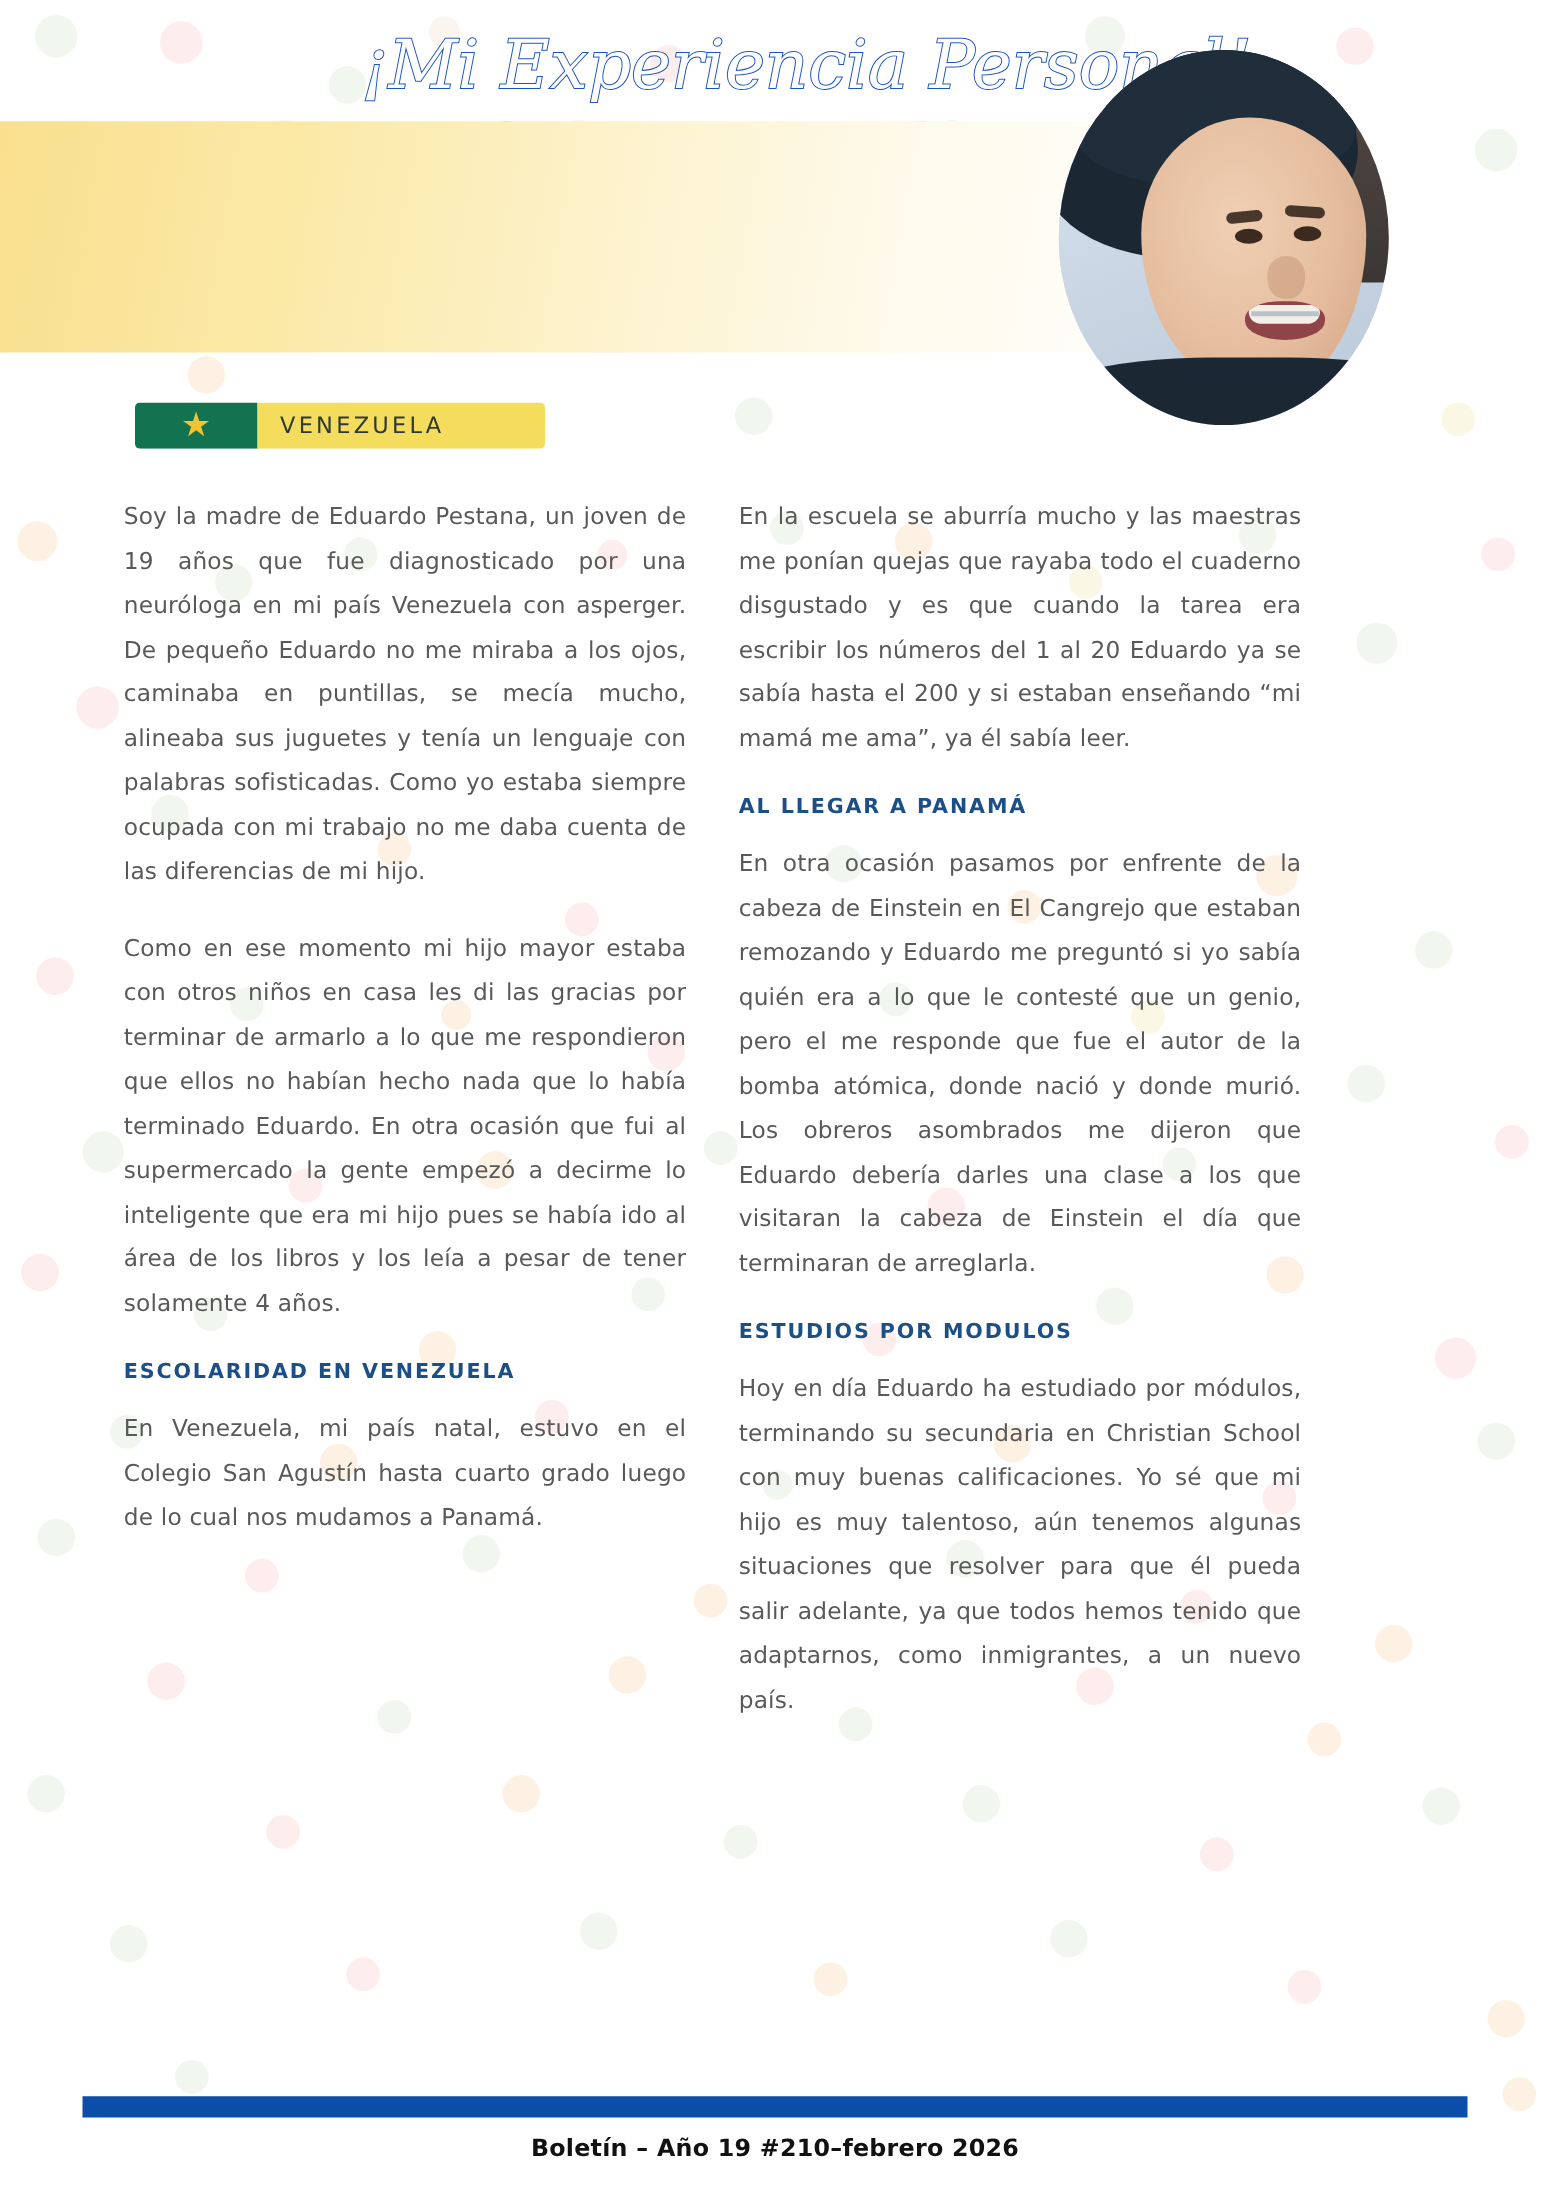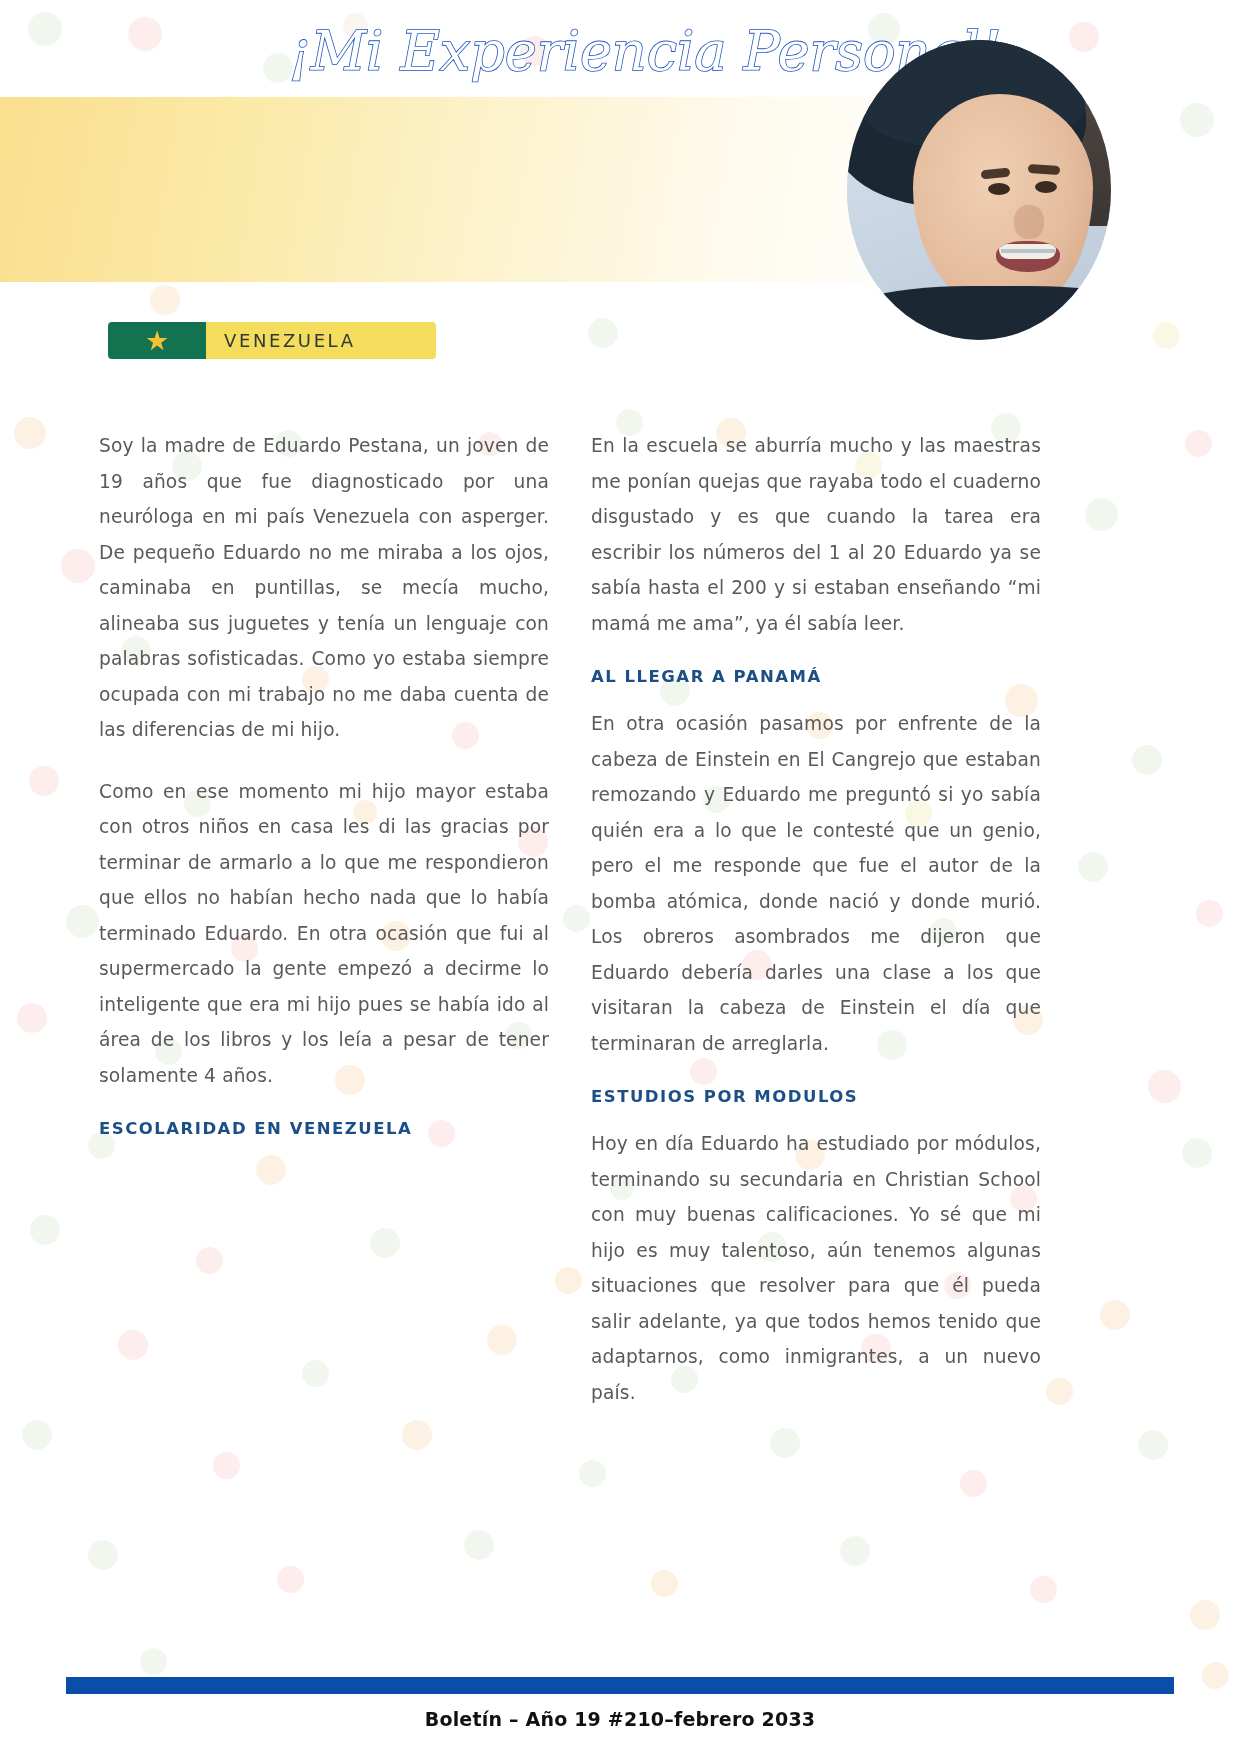--- a/index.html
+++ b/index.html
@@ -230,21 +230,21 @@
   
   .article {
     position: absolute;
     left: 99px;
     top: 396px;
     width: 1044px;
     z-index: 2;
     display: flex;
     gap: 42px;
   }
-  .col { width: 450px; margin-top: 32px; }
+  .col { width: 450px; }
   .col p {
     margin: 0 0 26px 0;
     font-family: "DejaVu Sans", sans-serif;
     font-size: 18.6px;
     line-height: 35.5px;
     color: #595959;
     text-align: justify;
     text-justify: inter-word;
     letter-spacing: .15px;
   }
@@ -432,26 +432,27 @@
     <div class="badge-label-box">
       <span class="badge-label">VENEZUELA</span>
     </div>
   </div>
 
   <div class="article">
     <div class="col" id="left-col">
         <p>Soy la madre de Eduardo Pestana, un joven de 19 años que fue diagnosticado por una neuróloga en mi país Venezuela con asperger. De pequeño Eduardo no me miraba a los ojos, caminaba en puntillas, se mecía mucho, alineaba sus juguetes y tenía un lenguaje con palabras sofisticadas. Como yo estaba siempre ocupada con mi trabajo no me daba cuenta de las diferencias de mi hijo.</p>
         <p>Como en ese momento mi hijo mayor estaba con otros niños en casa les di las gracias por terminar de armarlo a lo que me respondieron que ellos no habían hecho nada que lo había terminado Eduardo. En otra ocasión que fui al supermercado la gente empezó a decirme lo inteligente que era mi hijo pues se había ido al área de los libros y los leía a pesar de tener solamente 4 años.</p>
         <h3>ESCOLARIDAD EN VENEZUELA</h3>
+        <p>En Venezuela, mi país natal, estuvo en el Colegio San Agustín hasta cuarto grado luego de lo cual nos mudamos a Panamá.</p>
       </div>
     <div class="col" id="right-col">
         <p>En la escuela se aburría mucho y las maestras me ponían quejas que rayaba todo el cuaderno disgustado y es que cuando la tarea era escribir los números del 1 al 20 Eduardo ya se sabía hasta el 200 y si estaban enseñando “mi mamá me ama”, ya él sabía leer.</p>
         <h3>AL LLEGAR A PANAMÁ</h3>
         <p>En otra ocasión pasamos por enfrente de la cabeza de Einstein en El Cangrejo que estaban remozando y Eduardo me preguntó si yo sabía quién era a lo que le contesté que un genio, pero el me responde que fue el autor de la bomba atómica, donde nació y donde murió. Los obreros asombrados me dijeron que Eduardo debería darles una clase a los que visitaran la cabeza de Einstein el día que terminaran de arreglarla.</p>
         <h3>ESTUDIOS POR MODULOS</h3>
         <p>Hoy en día Eduardo ha estudiado por módulos, terminando su secundaria en Christian School con muy buenas calificaciones. Yo sé que mi hijo es muy talentoso, aún tenemos algunas situaciones que resolver para que él pueda salir adelante, ya que todos hemos tenido que adaptarnos, como inmigrantes, a un nuevo país.</p>
       </div>
   </div>
 
   <div class="footer-rule"></div>
-  <div class="footer-text">Boletín – Año 19 #210–febrero 2033</div>
+  <div class="footer-text">Boletín – Año 19 #210–febrero 2026</div>
 
 </div>
 
 </body></html>

